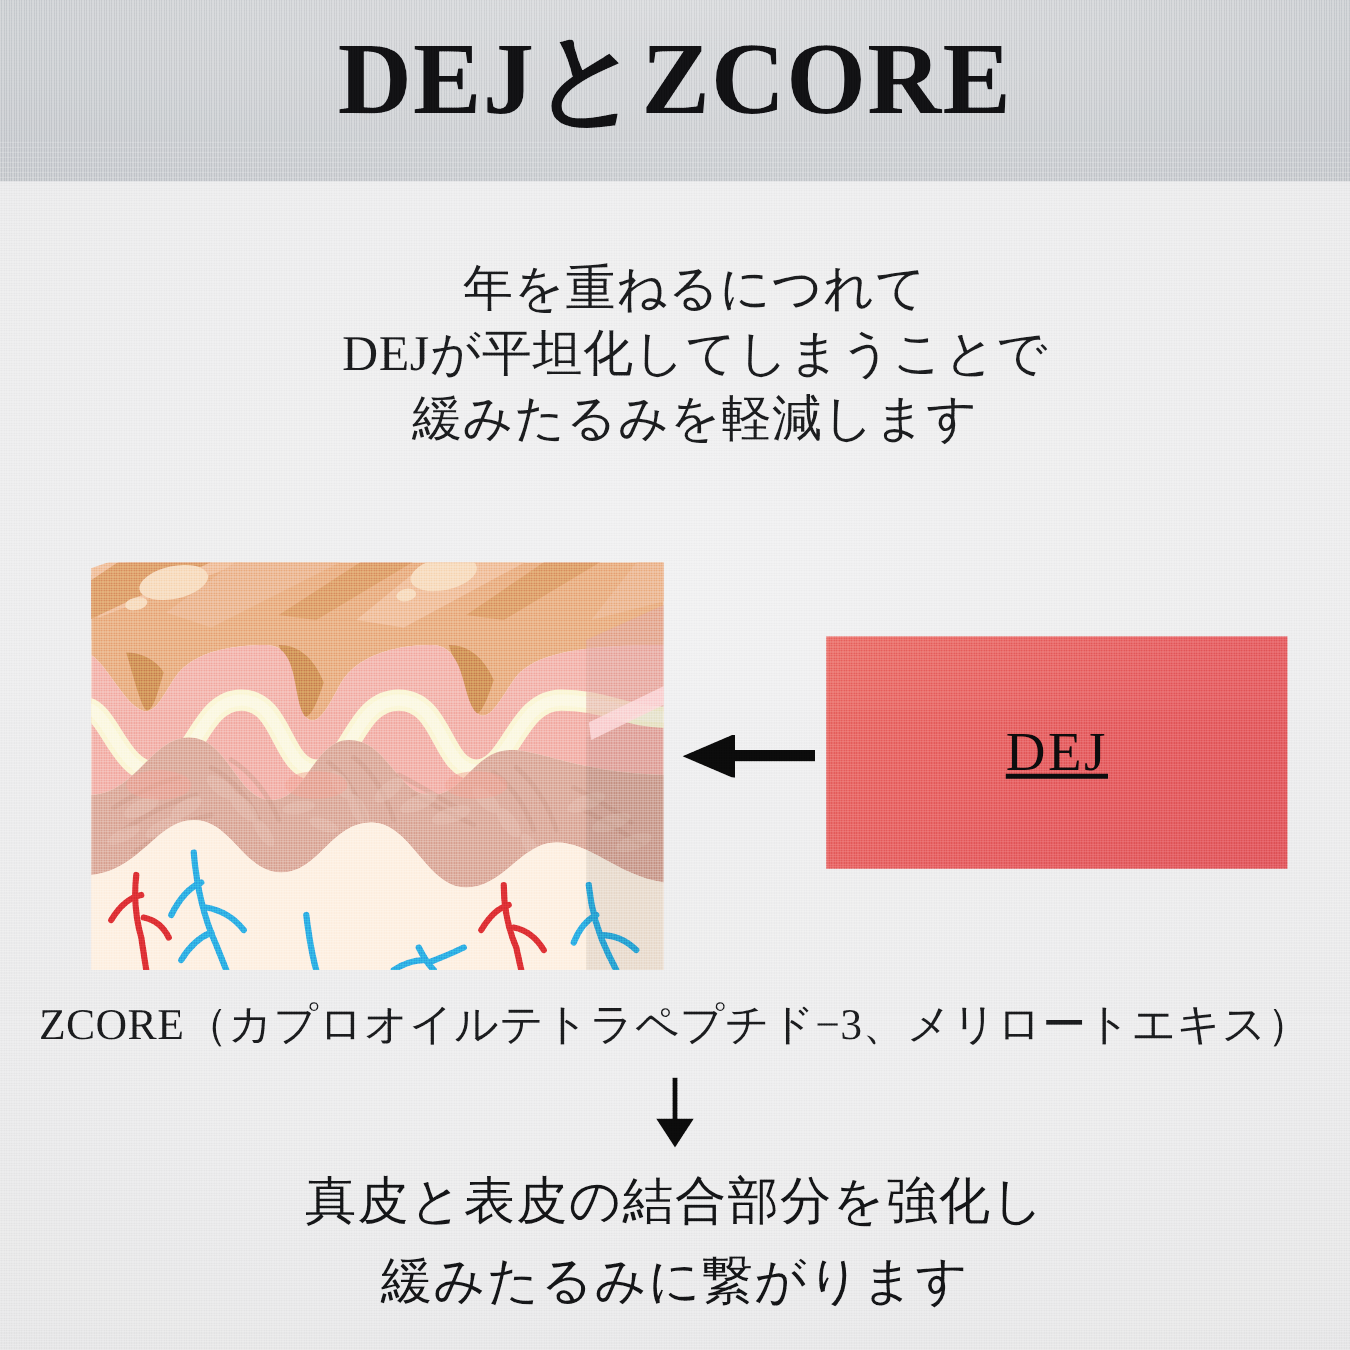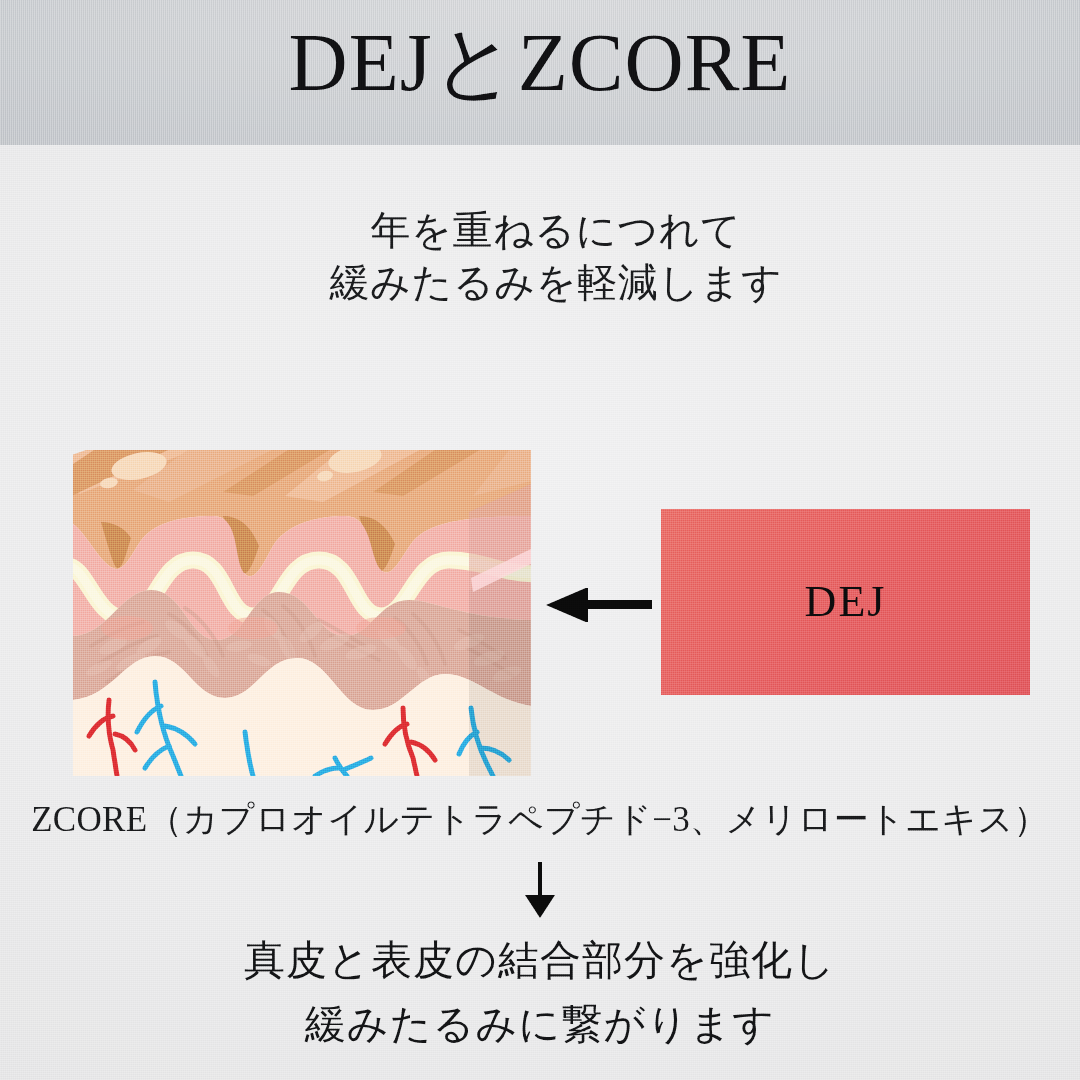--- a/index.html
+++ b/index.html
@@ -57,21 +57,21 @@
   }
   #header-title {
     position: absolute;
     left: 0; right: 0;
     top: 18px;
     text-align: center;
     font-size: 82px;
     line-height: 1.1;
     letter-spacing: 1px;
     color: #0d0d0f;
-    font-weight: 400;
+    font-weight: 700;
     white-space: nowrap;
   }
 
   
   #intro {
     position: absolute;
     left: 0; right: 0;
     top: 205px;
     text-align: center;
     color: #17181a;
@@ -107,20 +107,21 @@
     left: 661px;
     top: 509px;
     width: 369px;
     height: 186px;
     background: linear-gradient(135deg, #e7645f 0%, #e2585a 55%, #dd5257 100%);
     display: flex;
     flex-direction: row;
     align-items: center;
     justify-content: center;
     color: #0b0b0c;
+    text-decoration: underline;
   }
   #dej-box .l1 {
     font-size: 44px;
     line-height: 56px;
     letter-spacing: 2px;
   }
   #dej-box .l2 {
     font-size: 46px;
     line-height: 58px;
     letter-spacing: 1px;
@@ -167,20 +168,21 @@
 <body>
 
 <div id="page">
 
   <div id="header">
     <div id="header-title">DEJとZCORE</div>
   </div>
 
   <div id="intro">
     <span class="ln">年を重ねるにつれて</span>
+    <span class="ln">DEJが平坦化してしまうことで</span>
     <span class="ln">緩みたるみを軽減します</span>
   </div>
 
   <div id="skin-figure">
     <svg viewBox="0 0 458 326" xmlns="http://www.w3.org/2000/svg" shape-rendering="geometricPrecision">
       <defs>
         <clipPath id="blockClip">
           <rect x="0" y="0" width="458" height="326"></rect>
         </clipPath>
         <clipPath id="faceClip">

